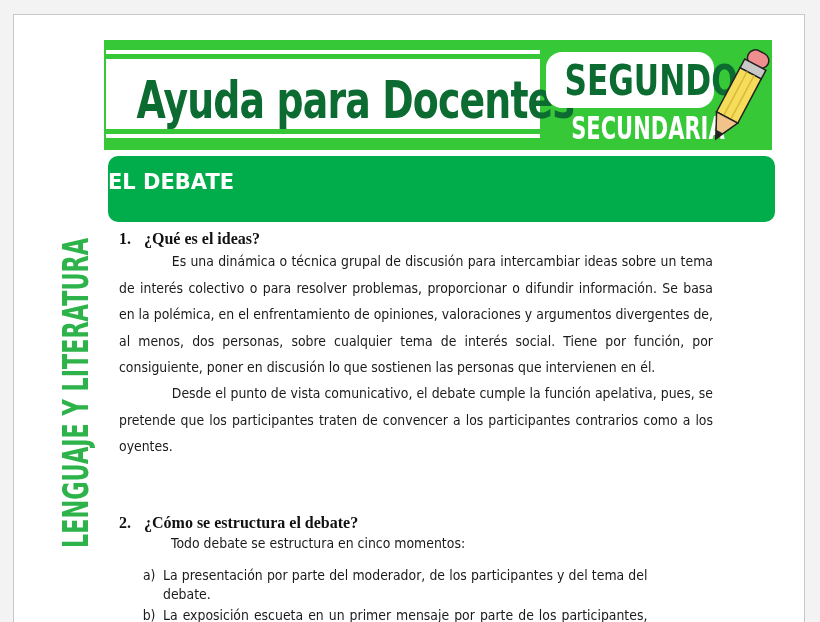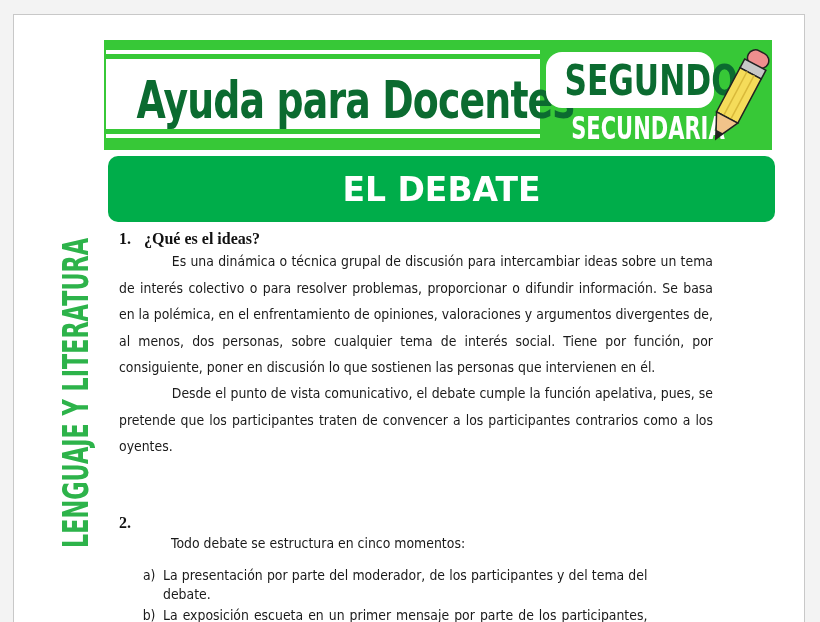--- a/index.html
+++ b/index.html
@@ -53,22 +53,22 @@
   }
   .pencil {
     position: absolute; left: 600px; top: 0px; width: 68px; height: 110px;
   }
   
   .title-bar {
     position: absolute; left: 108px; top: 156px; width: 667px; height: 66px;
     background: #00ad4a; border-radius: 10px;
   }
   .title-text {
-    position: absolute; left: 0; top: 14px; width: 100%; text-align: center;
-    font-family: "DejaVu Sans", sans-serif; font-weight: bold; font-size: 33px; color: #ffffff;
+    position: absolute; left: 0; top: 14px; width: 100%; text-align: left;
+    font-family: "DejaVu Sans", sans-serif; font-weight: bold; font-size: 21px; color: #ffffff;
     letter-spacing: 0px;
   }
   
   .side-label {
     position: absolute; left: 55px; top: 548px;
     transform: rotate(-90deg); transform-origin: left top;
     font-family: "DejaVu Sans", sans-serif; font-weight: bold; font-size: 36px;
     color: #2db34a; white-space: nowrap;
   }
   .side-label span { display: inline-block; transform: scaleX(0.62); transform-origin: left center; }
@@ -142,20 +142,21 @@
     <span class="num">1.</span>
     <span>¿Qué es el ideas?</span>
   </div>
   <p class="para indent" style="margin-top:-1px;">Es una dinámica o técnica grupal de discusión para intercambiar ideas sobre un tema de interés colectivo o para resolver problemas, proporcionar o difundir información. Se basa en la polémica, en el enfrentamiento de opiniones, valoraciones y argumentos divergentes de, al menos, dos personas, sobre cualquier tema de interés social. Tiene por función, por consiguiente, poner en discusión lo que sostienen las personas que intervienen en él.</p>
   <p class="para indent" style="margin-top:-1px;">Desde el punto de vista comunicativo, el debate cumple la función apelativa, pues, se pretende que los participantes traten de convencer a los participantes contrarios como a los oyentes.</p>
 </div>
 
 <div class="sec2">
   <div class="heading">
     <span class="num">2.</span>
+    <span>¿Cómo se estructura el debate?</span>
   </div>
   <p class="intro">Todo debate se estructura en cinco momentos:</p>
   <div class="list">
     <div class="list-item">
       <span class="marker">a)</span>
       <span class="txt">La presentación por parte del moderador, de los participantes y del tema del debate.</span>
     </div>
     <div class="list-item">
       <span class="marker">b)</span>
       <span class="txt">La exposición escueta en un primer mensaje por parte de los participantes, en el que se advierte de sus previsiones e intenciones sobre el debate que se inicia y</span>

